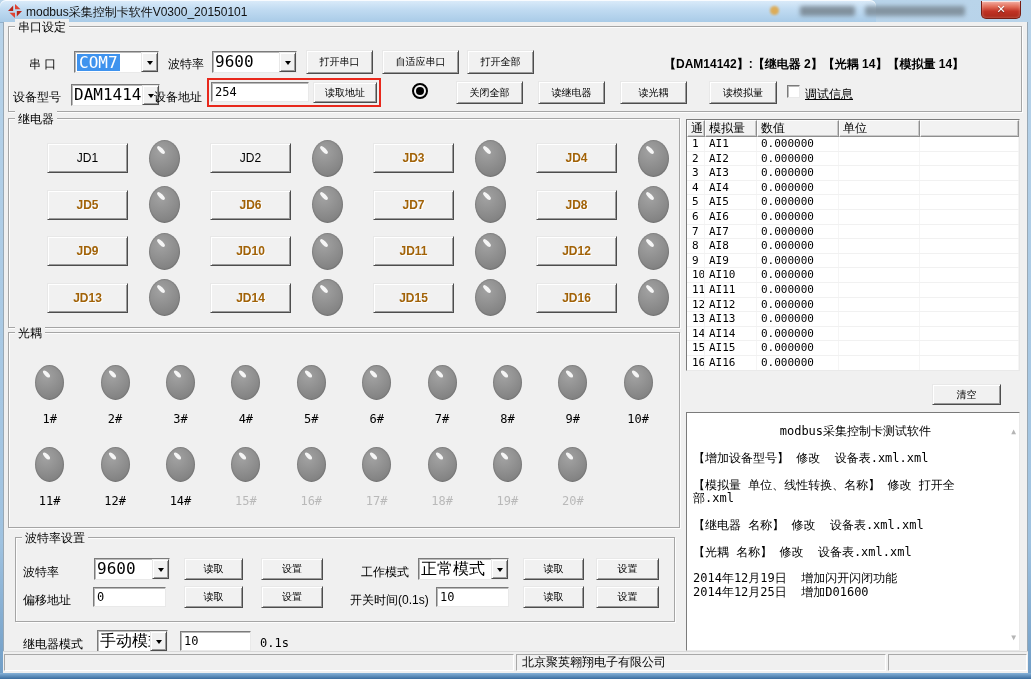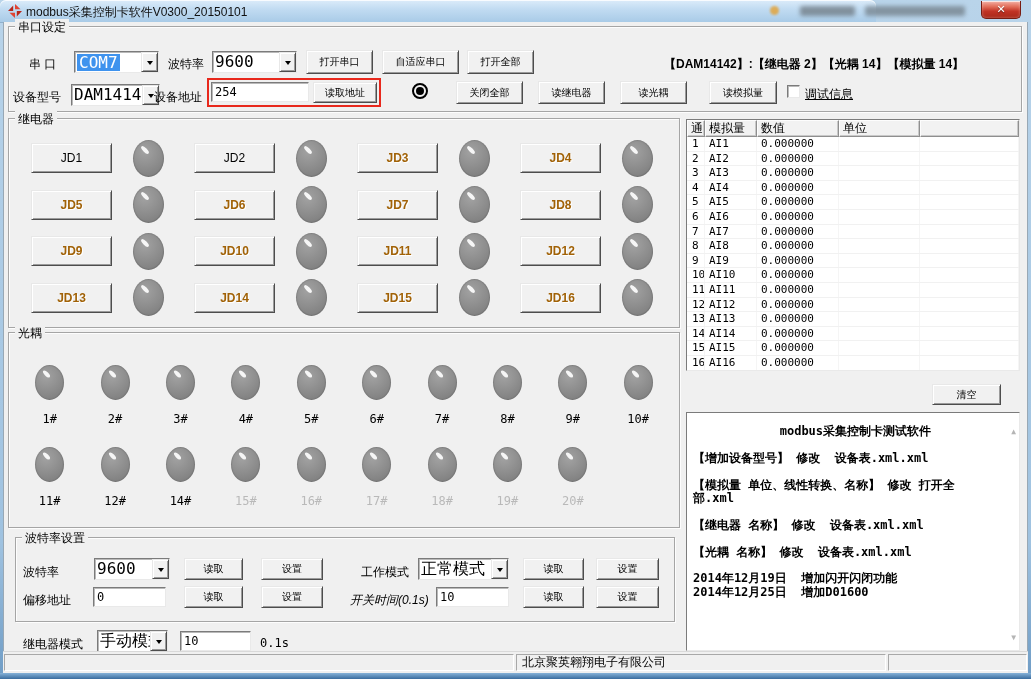--- a/index.html
+++ b/index.html
@@ -61,21 +61,21 @@
     border-radius:50%;box-shadow:inset 0 0 1px 1px rgba(0,0,0,.12);display:inline-block;}
   .led::after{content:"";position:absolute;width:10px;height:4px;left:7px;top:8px;background:#fff;
     border-radius:50%;transform:rotate(45deg);opacity:.9;}
   .led-lg{width:31px;height:37px;}
   .led-sm{width:29px;height:35px;}
   .led-sm::after{width:9px;height:4px;left:7px;top:7px;}
   .indicator{position:absolute;width:16px;height:16px;border:2px solid #000;border-radius:50%;box-sizing:border-box;}
   .indicator::after{content:"";position:absolute;left:2px;top:2px;width:8px;height:8px;background:#000;border-radius:50%;}
   .red-frame{position:absolute;border:2px solid #e8281c;box-sizing:border-box;}
   
-  .relay-grid{position:absolute;left:14px;top:16px;display:grid;grid-template-columns:repeat(4,163px);grid-auto-rows:46.5px;}
+  .relay-grid{position:absolute;left:30px;top:16px;display:grid;grid-template-columns:repeat(4,163px);grid-auto-rows:46.5px;}
   .relay-cell{display:flex;align-items:center;padding-left:8px;}
   .jd-btn{position:static;width:81px;height:30px;font-size:12px;}
   .relay-cell .led{margin-left:21px;}
   .opto-grid{position:absolute;left:8px;top:22px;display:grid;grid-template-columns:repeat(10,65.4px);grid-auto-rows:82px;}
   .opto-cell{display:flex;flex-direction:column;align-items:center;padding-top:10px;}
   .opto-label{margin-top:12px;font-size:12px;}
   .opto-label.dis2{color:#b9b9b9;}
   
   .lv{position:absolute;left:686px;top:119px;width:334px;height:252px;background:#fff;box-sizing:border-box;
     border:1px solid;border-color:#7b7b7b #e9e9e9 #e9e9e9 #7b7b7b;overflow:hidden;}
@@ -84,21 +84,21 @@
     border:1px solid;border-color:#fdfdfd #8f8f8f #8f8f8f #fdfdfd;box-shadow:inset -1px -1px 0 #c9c9c9;white-space:nowrap;overflow:hidden;cursor:pointer;}
   .c0{width:18px;} .c1{width:52px;} .c2{width:82px;} .c3{width:81px;} .c4{flex:1;}
   .lv-row{display:flex;height:13.6px;border-bottom:1px solid #f1f1f1;}
   .lv-row span{display:block;box-sizing:border-box;font-size:11px;line-height:13px;padding-left:4px;
     border-right:1px solid #f5f5f5;white-space:nowrap;overflow:hidden;}
   .lv-row .c0{padding-left:5px;}
   
   .info-panel{position:absolute;left:686px;top:412px;width:334px;height:239px;background:#fff;box-sizing:border-box;
     border:1px solid;border-color:#7b7b7b #e9e9e9 #e9e9e9 #7b7b7b;overflow:hidden;
     font-family:"DejaVu Sans Mono","DejaVu Sans",sans-serif;}
-  .info-lines{padding:12px 24px 0 6px;font-weight:bold;}
+  .info-lines{padding:12px 24px 0 6px;}
   .info-line{font-size:12px;line-height:13.4px;min-height:13.4px;white-space:pre-wrap;}
   .scroll-up{position:absolute;right:3px;top:14px;font-size:8px;color:#b5b5b5;cursor:pointer;}
   .scroll-down{position:absolute;right:3px;bottom:8px;font-size:8px;color:#b5b5b5;cursor:pointer;}
   .bold{font-weight:bold;}
 </style>
 </head>
 <body>
 
 <div class="titlebar">
   <span class="app-logo">
@@ -542,21 +542,21 @@
   <span class="lbl" style="left:345px;top:26px;">工作模式</span>
   <div class="combo" style="left:402px;top:20px;width:91px;height:22px;">
     <span class="combo-text">正常模式</span>
     <span class="combo-arrow">
         <i class="arr"></i>
       </span>
   </div>
   <button class="btn" style="left:507px;top:20px;width:61px;height:22px;">读取</button>
   <button class="btn" style="left:580px;top:20px;width:63px;height:22px;">设置</button>
 
-  <span class="lbl" style="left:334px;top:54px;font-style:italic;">开关时间(0.1s)</span>
+  <span class="lbl" style="left:334px;top:54px;">开关时间(0.1s)</span>
   <input class="edit mono" style="left: 420px; top: 49px; width: 73px; height: 20px;" value="10">
   <button class="btn" style="left:507px;top:48px;width:61px;height:22px;">读取</button>
   <button class="btn" style="left:580px;top:48px;width:63px;height:22px;">设置</button>
 </div>
 
 <span class="lbl" style="left:23px;top:636px;">继电器模式</span>
 <div class="combo" style="left:97px;top:630px;width:71px;height:22px;">
   <span class="combo-text">手动模式</span>
   <span class="combo-arrow">
       <i class="arr"></i>

